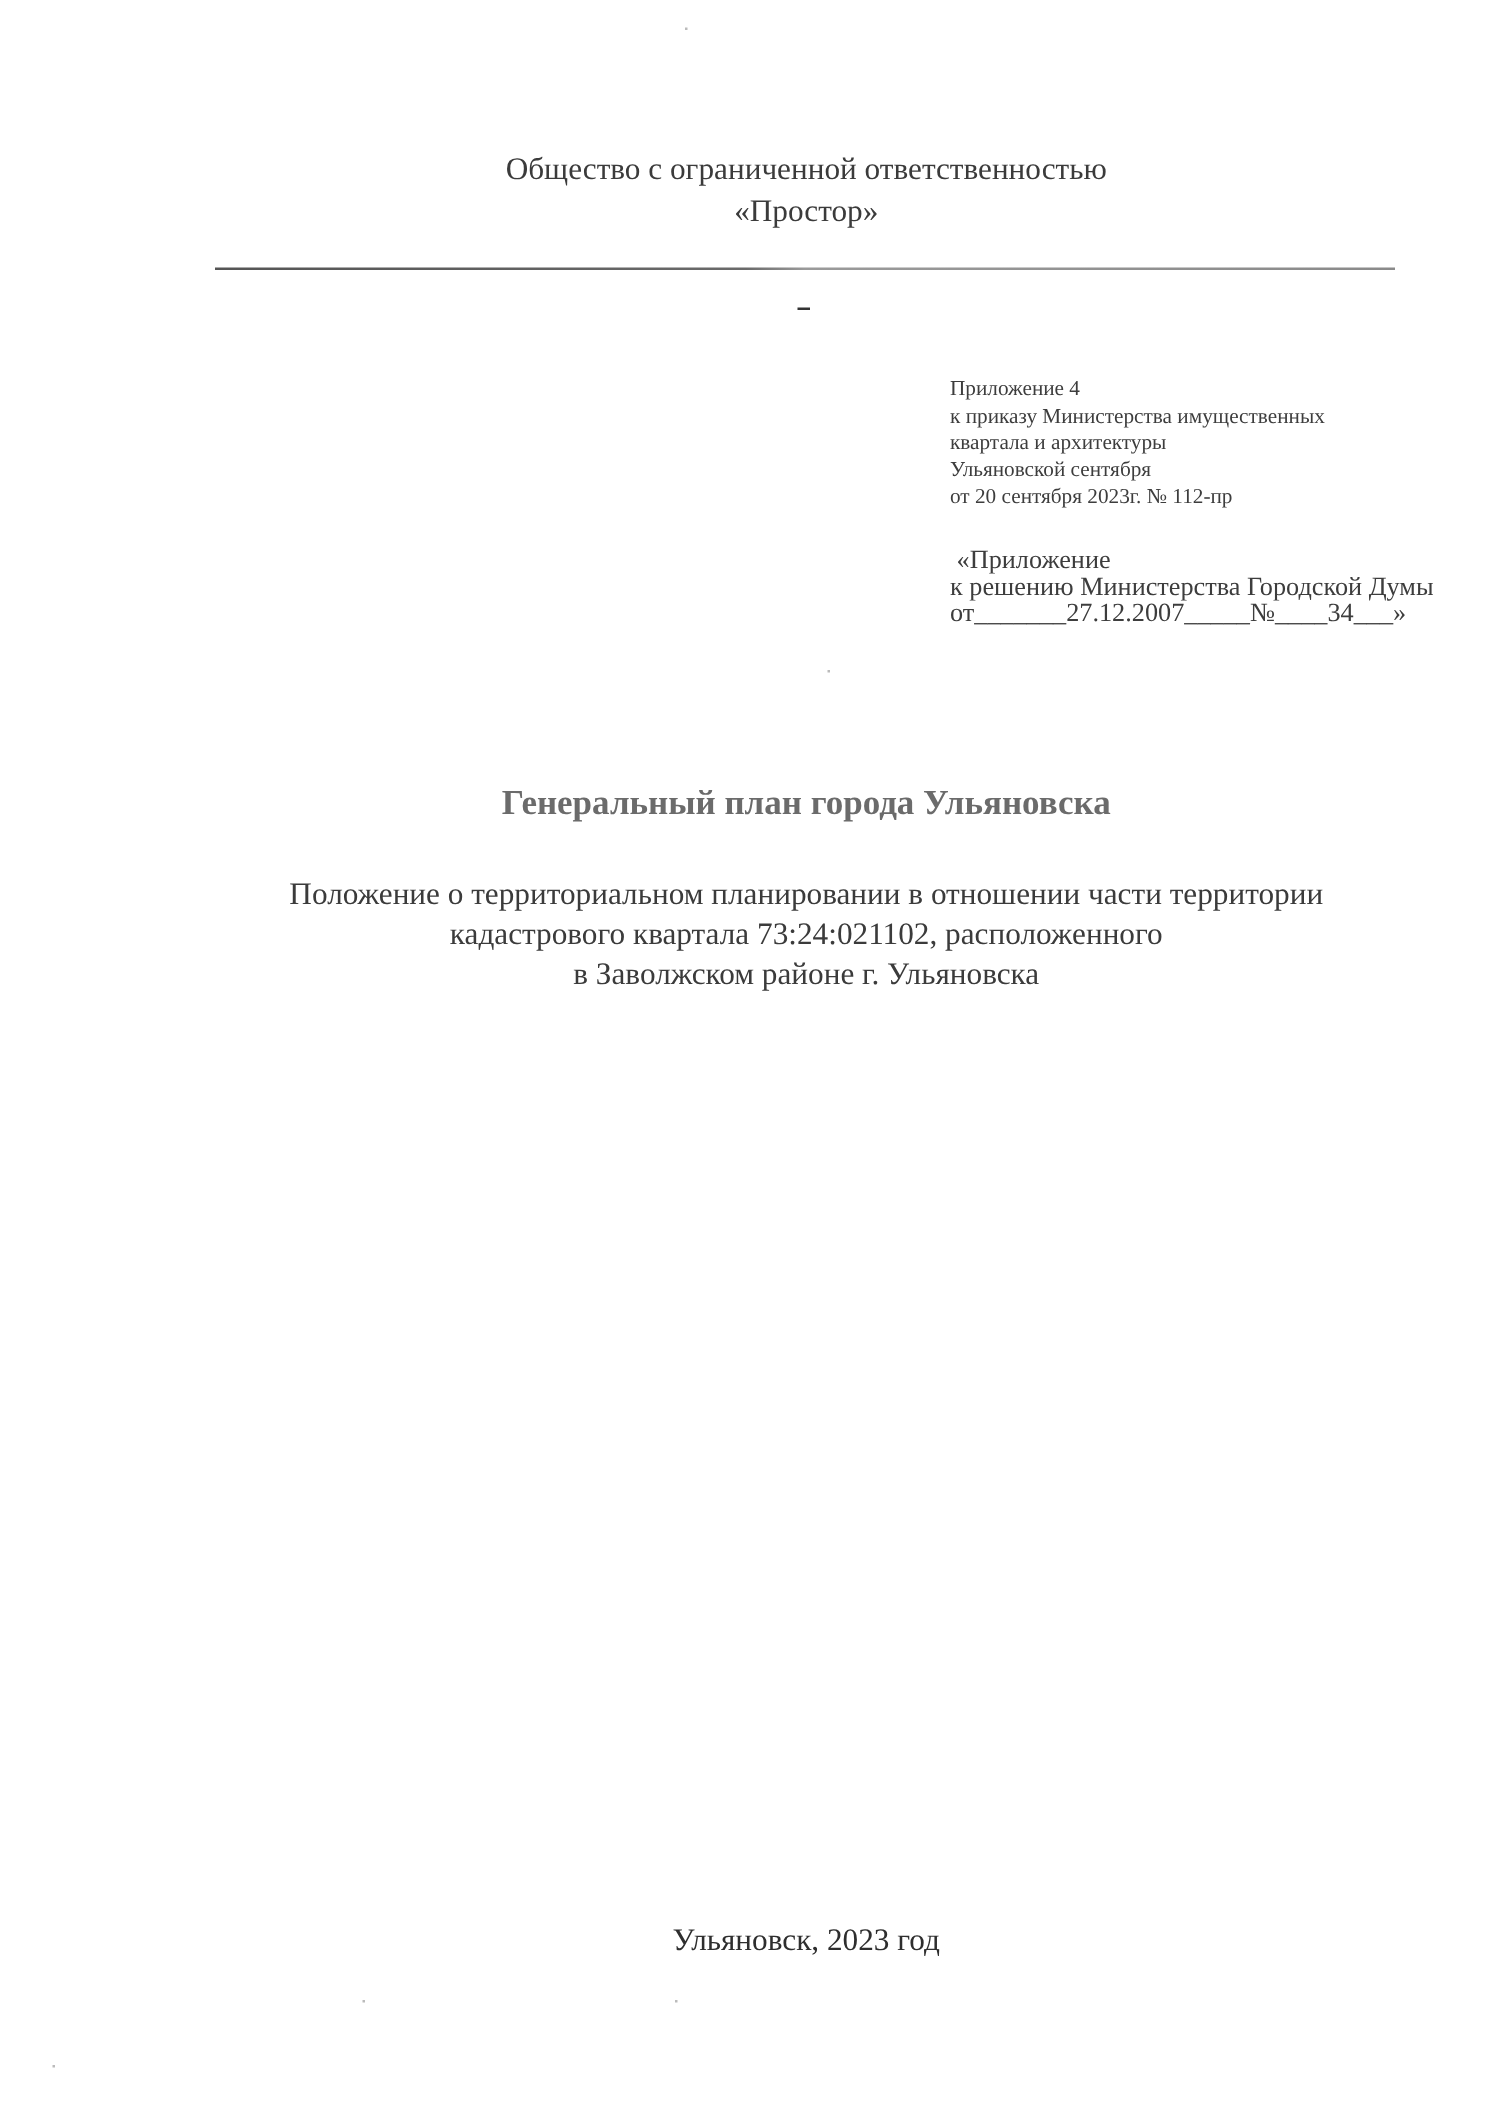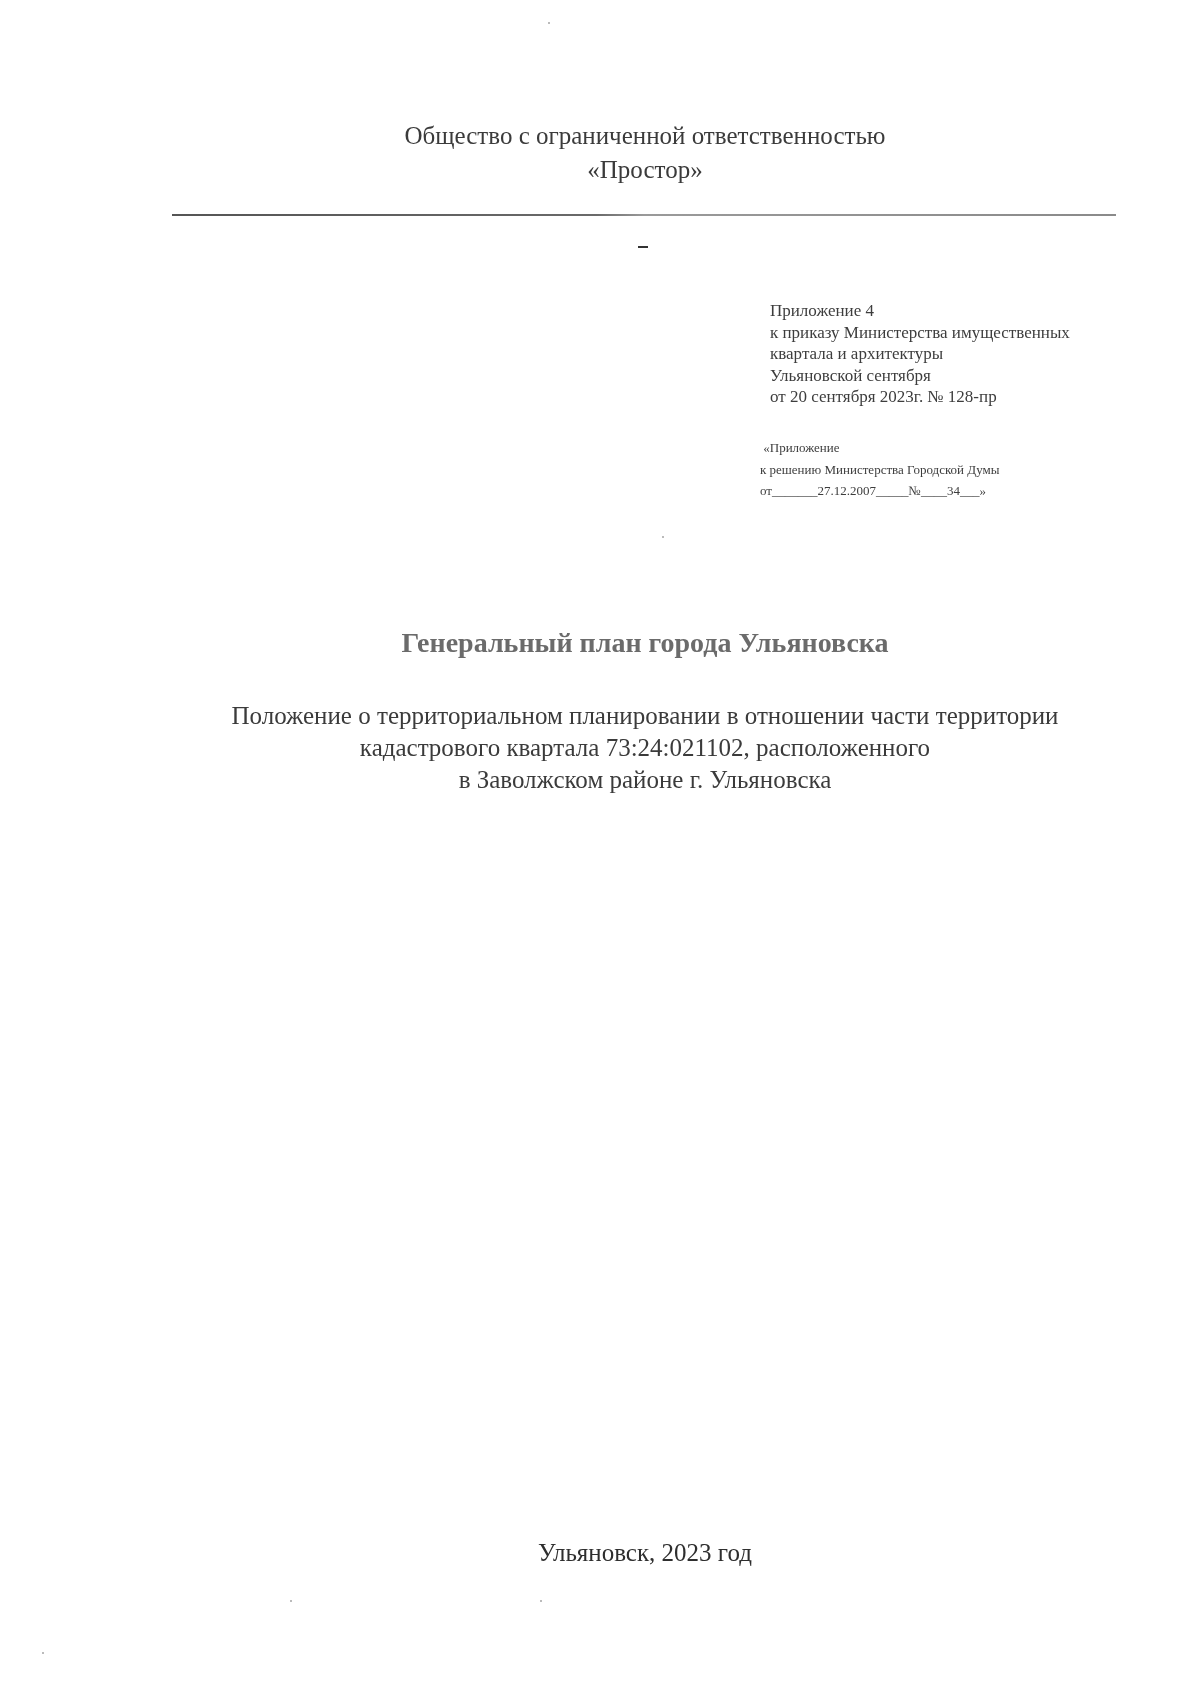--- a/index.html
+++ b/index.html
@@ -16,22 +16,22 @@
     .rule {
       left: 172px; width: 944px; top: 214px; height: 2px;
       background: linear-gradient(to right, #555 0%, #6a6a6a 45%, #9a9a9a 50%, #8a8a8a 100%);
     }
     .dash {
       left: 638px; top: 246px; width: 10px; height: 2px; background: #333;
     }
     .appendix {
       left: 760px; top: 300px; font-size: 17px; line-height: 21.5px; color: #3d3d3d;
     }
-    .appendix div { white-space: nowrap; margin-left: 10px; }
-    .appendix2 { left: 760px; top: 437px; font-size: 13px; line-height: 21.5px; color: #3d3d3d; }
+    .appendix div { white-space: nowrap; }
+    .appendix2 { left: 760px; top: 437px; font-size: 21px; line-height: 21.5px; color: #3d3d3d; }
     .appendix2 div { white-space: nowrap; }
     .u { }
     .title {
       left: 0; width: 1290px; top: 625px; text-align: center;
       font-size: 28px; font-weight: bold; color: #6b6b6b; line-height: 36px;
     }
     .subtitle {
       left: 0; width: 1290px; top: 700px; text-align: center;
       font-size: 25px; line-height: 32px; color: #3b3b3b;
     }
@@ -50,21 +50,21 @@
 </div>
 
 <div class="abs rule"></div>
 <div class="abs dash"></div>
 
 <div class="abs appendix">
   <div>Приложение 4</div>
   <div>к приказу Министерства имущественных</div>
   <div>квартала и архитектуры</div>
   <div>Ульяновской сентября</div>
-  <div>от 20 сентября 2023г. № 128-пр</div>
+  <div>от 20 сентября 2023г. № 112-пр</div>
 </div>
 
 <div class="abs appendix2">
   <div style="white-space:pre;"> «Приложение</div>
   <div>к решению Министерства Городской Думы</div>
   <div><span>от</span><span class="u">_______</span><span class="u">27.12.2007</span><span class="u">_____</span><span>№</span><span class="u">____</span><span class="u">34</span><span class="u">___</span><span>»</span></div>
 </div>
 
 <div class="abs speck" style="left:662px; top:536px;"></div>
 

